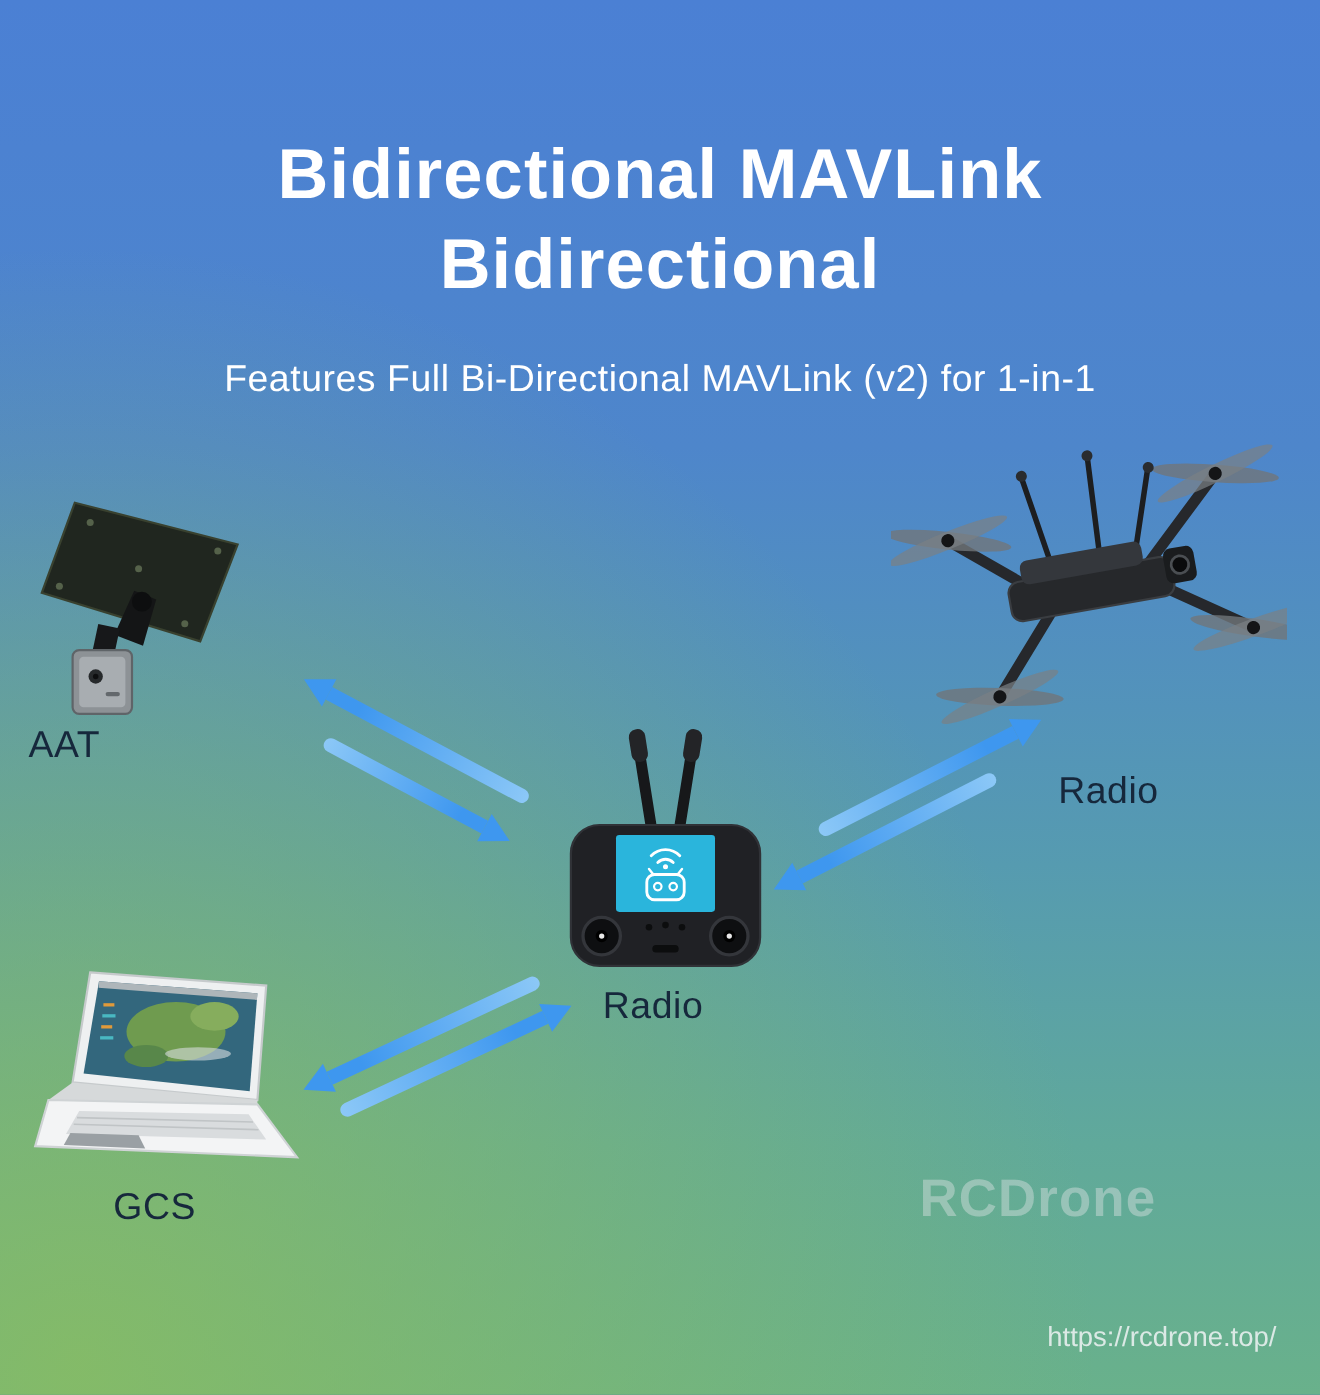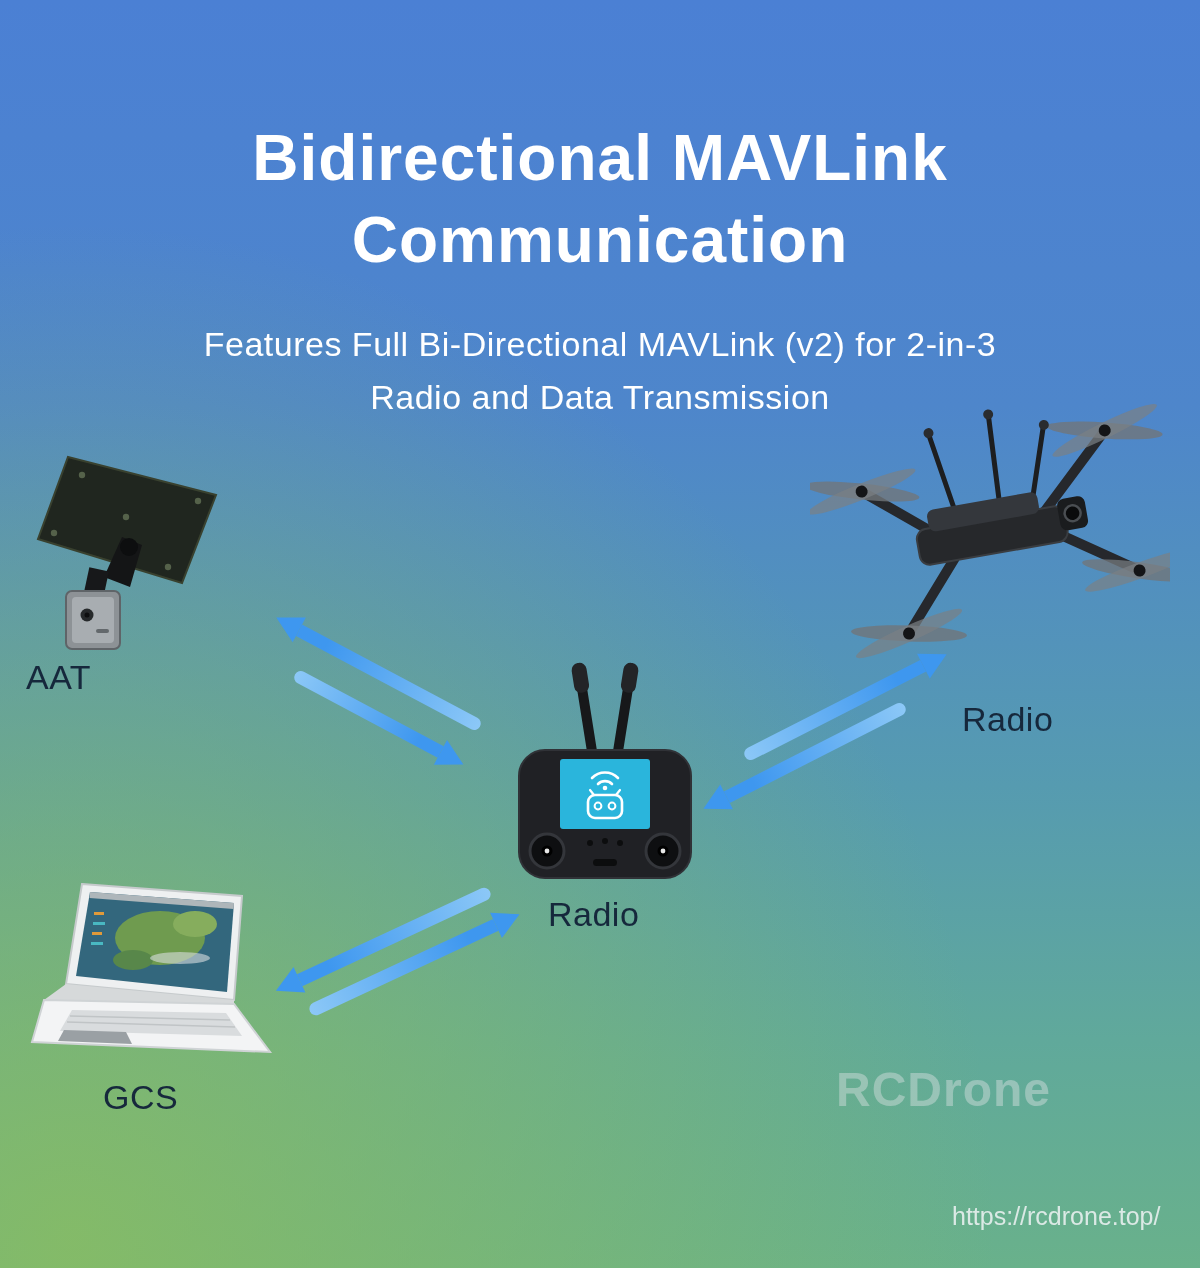--- a/index.html
+++ b/index.html
@@ -44,25 +44,24 @@
     color:rgba(240,243,245,0.85);z-index:4;
   }
 </style>
 </head>
 <body>
 
 <div class="stage">
 
   <div class="abs title">
     <div>Bidirectional MAVLink</div>
-    <div>Communication</div>
+    <div>Bidirectional</div>
   </div>
   <div class="abs subtitle">
-    <div>Features Full Bi-Directional MAVLink (v2) for 2-in-3</div>
-    <div>Radio and Data Transmission</div>
+    <div>Features Full Bi-Directional MAVLink (v2) for 1-in-1</div>
   </div>
 
   <div class="abs arrow" style="left:480px;top:720px;width:205px;transform:rotate(-152deg);"></div>
   <div class="abs arrow" style="left:295px;top:668px;width:165px;transform:rotate(28deg);"></div>
 
   <div class="abs arrow" style="left:745px;top:750px;width:200px;transform:rotate(-27deg);"></div>
   <div class="abs arrow" style="left:905px;top:700px;width:200px;transform:rotate(153deg);"></div>
 
   <div class="abs arrow" style="left:490px;top:885px;width:210px;transform:rotate(155deg);"></div>
   <div class="abs arrow" style="left:310px;top:1005px;width:205px;transform:rotate(-25deg);"></div>

